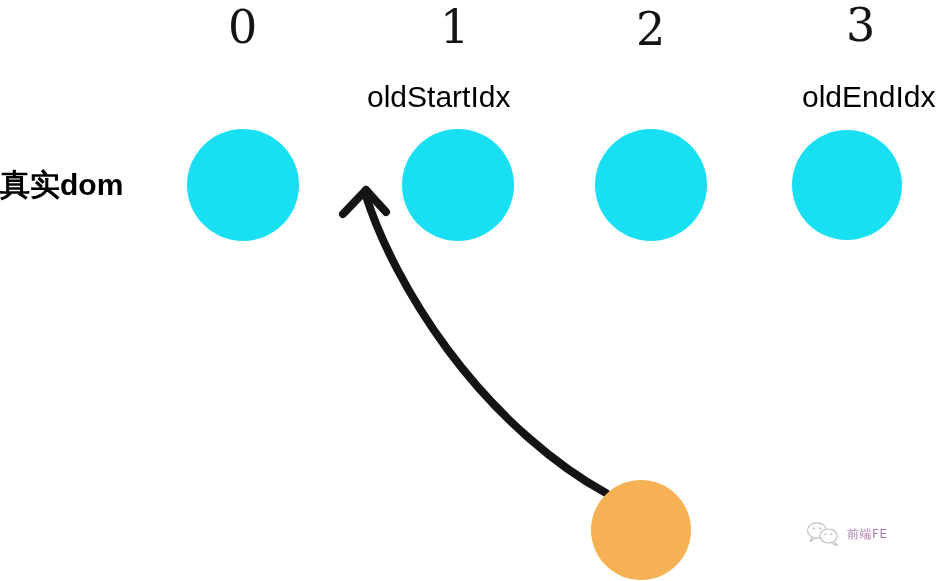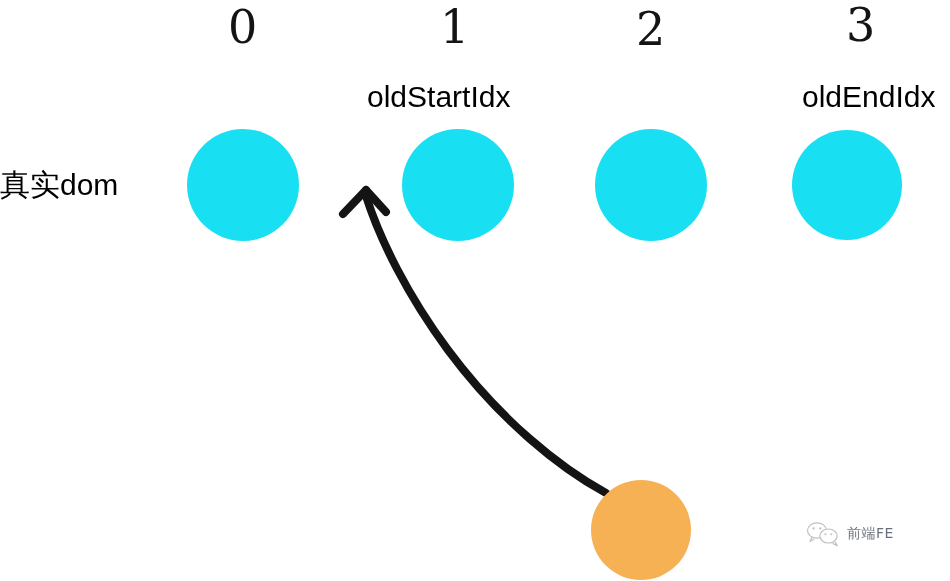--- a/index.html
+++ b/index.html
@@ -31,20 +31,21 @@
     white-space: nowrap;
     color: #000000;
     font-weight: 400;
     line-height: 1;
   }
   .label-idx {
     font-size: 30px;
   }
   .label-row {
     font-size: 30px;
+    font-weight: bold;
   }
   .label-node {
     font-size: 31px;
   }
 
   .index-num {
     position: absolute;
     white-space: nowrap;
     color: #141414;
     font-family: "DejaVu Serif", serif;
@@ -54,22 +55,22 @@
   }
 
   .watermark {
     position: absolute;
     display: flex;
     align-items: center;
     gap: 7px;
     opacity: 0.62;
   }
   .watermark-text {
-    font-size: 14px;
-    color: #0f172a;
+    font-size: 12px;
+    color: #701a75;
     letter-spacing: 0.5px;
     font-family: "DejaVu Sans", sans-serif;
   }
 </style>
 </head>
 <body>
 
 <div id="stage">
 
   <div class="index-num" style="left:228px; top:4px;">0</div>

